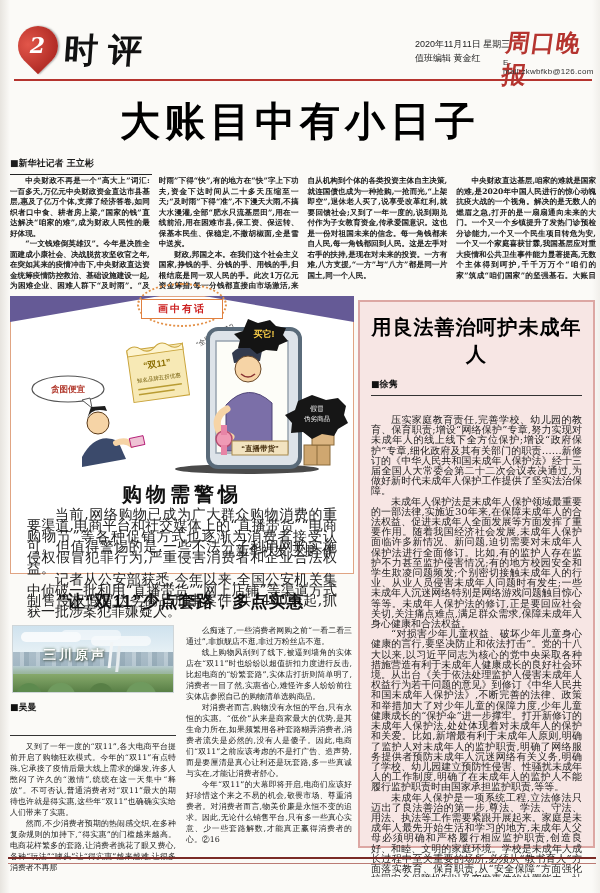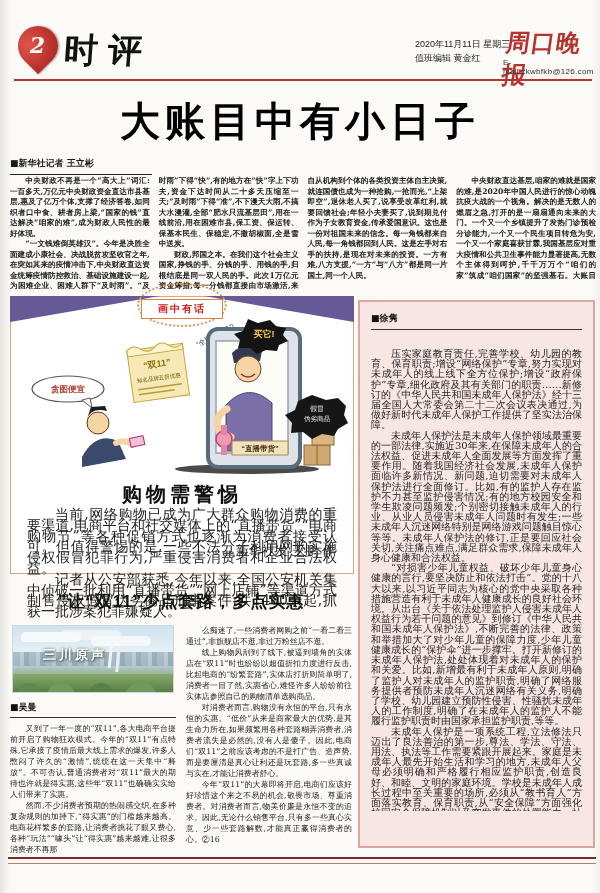--- a/index.html
+++ b/index.html
@@ -41,21 +41,21 @@
   .bottom-title{text-align:center;font:bold 17px "Liberation Sans",sans-serif;letter-spacing:1px;color:#111;margin:6px 0 12px;}
   .bottom-cols{display:flex;gap:10px;}
   .bcol{width:166px;font-size:7.9px;line-height:11px;text-align:justify;color:#222;}
   .bcol p{margin:0;text-indent:2em;}
   .photo{position:relative;width:160px;height:66px;border:1px solid #cfd6d9;margin:0 0 8px 2px;overflow:hidden;background:linear-gradient(#cfe2ee 0%,#e9f2f6 45%,#b9cdd4 60%,#9db8a4 70%,#6f9a5e 100%);}
   .photo .cloud{position:absolute;left:8px;top:6px;width:60px;height:10px;background:#fff;border-radius:10px;opacity:.8;box-shadow:70px 4px 0 #ffffffcc,40px -2px 0 #ffffffaa;}
   .photo .skyline{position:absolute;left:0;top:26px;width:100%;height:14px;background:repeating-linear-gradient(90deg,#9fb3c0 0 7px,#b6c6d0 7px 11px,#8ea4b2 11px 16px);opacity:.85;}
   .photo .tower{position:absolute;left:96px;top:16px;width:3px;height:26px;background:#f2f5f6;transform:skewX(-6deg);box-shadow:8px 4px 0 #e7ecee;}
   .photo .trees{position:absolute;left:0;bottom:0;width:100%;height:18px;background:radial-gradient(circle at 10% 120%,#5d8a4e 0 12px,transparent 13px),radial-gradient(circle at 30% 130%,#6f9a5e 0 14px,transparent 15px),radial-gradient(circle at 55% 120%,#587f46 0 12px,transparent 13px),radial-gradient(circle at 80% 130%,#6f9a5e 0 15px,transparent 16px),linear-gradient(#87a96b,#587f46);}
   .photo-label{position:absolute;left:30px;top:20px;color:#fff;font:bold 13px "DejaVu Serif",serif;letter-spacing:3px;text-shadow:0 0 3px rgba(60,90,60,.9),1px 1px 2px rgba(0,0,0,.5);}
-  .bottom-byline{font:bold 9px "DejaVu Serif",serif;border-bottom:1.2px solid #333;padding-bottom:3px;margin:5px 0 5px;color:#111;}
+  .bottom-byline{font:bold 9px "DejaVu Serif",serif;border-bottom:1.2px solid #333;padding-bottom:21px;margin:5px 0 5px;color:#111;}
   .bottom-rule{position:absolute;left:8px;top:857px;width:588px;height:4px;border-top:2.5px solid #7b2b26;border-bottom:1.5px solid #bb7b74;}
   svg text{font-family:"Liberation Sans",sans-serif;}
 </style>
 </head>
 <body>
 
 <div id="page">
 
   <div class="pin">
       <span>2</span>
@@ -67,21 +67,21 @@
   </div>
   <div class="masthead">周口晚报</div>
   <div class="email">E-mail:zkwbfkb@126.com</div>
   <div class="header-rule"></div>
 
   <div class="headline">大账目中有小日子</div>
   <div class="lead-byline">■新华社记者 王立彬</div>
   <div class="lead-body">
       <p>中央财政不再是一个“高大上”词汇:一百多天,万亿元中央财政资金直达市县基层,惠及了亿万个体,支撑了经济答卷,如同织者口中食、耕者房上梁,“国家的钱”直达解决“咱家的难”,成为财政人民性的最好体现。</p>
       <p>“一文钱难倒英雄汉”。今年是决胜全面建成小康社会、决战脱贫攻坚收官之年,在突如其来的疫情冲击下,中央财政直达资金统筹疫情防控救治、基础设施建设一起,为困难企业、困难人群下“及时雨”。“及时雨”下得“快”,有的地方在“快”字上下功夫,资金下达时间从二十多天压缩至一天;“及时雨”下得“准”,不下漫天大雨,不搞大水漫灌,全部“肥水只流基层田”,用在一线前沿,用在困难市县,保工资、保运转、保基本民生、保稳定,不撒胡椒面,全是雪中送炭。</p>
-      <p>财政,邦国之本。在我们这个社会主义国家,挣钱的手、分钱的手、用钱的手,归根结底是同一双人民的手。此次1万亿元资金筹措,每一分钱都直接由市场激活,来自从机构到个体的各类投资主体自主决策,就连国债也成为一种抢购,一抢而光,“上架即空”,退休老人买了,说享受改革红利,就要回馈社会;年轻小夫妻买了,说到期兑付作为子女教育资金,传承爱国意识。这也是一份对祖国未来的信念。每一角钱都来自人民,每一角钱都回到人民。这是左手对右手的扶持,是现在对未来的投资。一方有难,八方支援,“一方”与“八方”都是同一片国土,同一个人民。</p>
+      <p>财政,邦国之本。在我们这个社会主义国家,挣钱的手、分钱的手、用钱的手,归根结底是同一双人民的手。此次1万亿元资金筹措,每一分钱都直接由市场激活,来自从机构到个体的各类投资主体自主决策,就连国债也成为一种抢购,一抢而光,“上架即空”,退休老人买了,说享受改革红利,就要回馈社会;又到了一年一度的,说到期兑付作为子女教育资金,传承爱国意识。这也是一份对祖国未来的信念。每一角钱都来自人民,每一角钱都回到人民。这是左手对右手的扶持,是现在对未来的投资。一方有难,八方支援,“一方”与“八方”都是同一片国土,同一个人民。</p>
       <p>中央财政直达基层,咱家的难就是国家的难,是2020年中国人民进行的惊心动魄抗疫大战的一个视角。解决的是无数人的燃眉之急,打开的是一扇扇通向未来的大门。一个又一个乡镇提升了发热门诊预检分诊能力,一个又一个民生项目转危为安,一个又一个家庭喜获甘霖,我国基层应对重大疫情和公共卫生事件能力显著提高,无数个主体得到呵护,千千万万个“咱们的家”筑成“咱们国家”的坚强基石。大账目中有小日子,是2020年驶向未来的真金白银的保证。</p>
 
   </div>
 
   <div class="cartoon-box">
     <div class="corner left"></div>
     <div class="corner right"></div>
     <div class="tab-arc"></div>
     <div class="cartoon-tab">画中有话</div>
 
@@ -155,20 +155,21 @@
 
     <div class="cartoon-title">购物需警惕</div>
     <div class="cartoon-caption">
         <p>当前,网络购物已成为广大群众购物消费的重要渠道,电商平台和社交媒体上的“直播带货”“电商购物节”等各种促销方式也逐渐为消费者接受认可。但值得警惕的是,一些不法分子利用网购实施侵权假冒犯罪行为,严重侵害消费者和企业合法权益。</p>
         <p>记者从公安部获悉,今年以来,全国公安机关集中侦破一批利用“直播带货”“网上店铺”等渠道方式制售侵权假冒伪劣商品刑事案件,共1400余起,抓获一批涉案犯罪嫌疑人。</p>
       </div>
     <div class="cartoon-credit">新华社发 王鹏 作</div>
   </div>
 
   <div class="pink-panel">
+    <div class="pink-title">用良法善治呵护未成年人</div>
     <div class="pink-byline">■徐隽</div>
     <div class="pink-body">
         <p>压实家庭教育责任,完善学校、幼儿园的教育、保育职责;增设“网络保护”专章,努力实现对未成年人的线上线下全方位保护;增设“政府保护”专章,细化政府及其有关部门的职责……新修订的《中华人民共和国未成年人保护法》经十三届全国人大常委会第二十二次会议表决通过,为做好新时代未成年人保护工作提供了坚实法治保障。</p>
         <p>未成年人保护法是未成年人保护领域最重要的一部法律,实施近30年来,在保障未成年人的合法权益、促进未成年人全面发展等方面发挥了重要作用。随着我国经济社会发展,未成年人保护面临许多新情况、新问题,迫切需要对未成年人保护法进行全面修订。比如,有的监护人存在监护不力甚至监护侵害情况;有的地方校园安全和学生欺凌问题频发;个别密切接触未成年人的行业、从业人员侵害未成年人问题时有发生;一些未成年人沉迷网络特别是网络游戏问题触目惊心等等。未成年人保护法的修订,正是要回应社会关切,关注痛点难点,满足群众需求,保障未成年人身心健康和合法权益。</p>
         <p>“对损害少年儿童权益、破坏少年儿童身心健康的言行,要坚决防止和依法打击”。党的十八大以来,以习近平同志为核心的党中央采取各种措施营造有利于未成年人健康成长的良好社会环境。从出台《关于依法处理监护人侵害未成年人权益行为若干问题的意见》到修订《中华人民共和国未成年人保护法》,不断完善的法律、政策和举措加大了对少年儿童的保障力度,少年儿童健康成长的“保护伞”进一步撑牢。打开新修订的未成年人保护法,处处体现着对未成年人的保护和关爱。比如,新增最有利于未成年人原则,明确了监护人对未成年人的监护职责,明确了网络服务提供者预防未成年人沉迷网络有关义务,明确了学校、幼儿园建立预防性侵害、性骚扰未成年人的工作制度,明确了在未成年人的监护人不能履行监护职责时由国家承担监护职责,等等。</p>
         <p>未成年人保护是一项系统工程,立法修法只迈出了良法善治的第一步,尊法、学法、守法、用法、执法等工作需要紧跟开展起来。家庭是未成年人最先开始生活和学习的地方,未成年人父母必须明确和严格履行相应监护职责,创造良好、和睦、文明的家庭环境。学校是未成年人成长过程中至关重要的场所,必须从“教书育人”方面落实教育、保育职责,从“安全保障”方面强化校园安全保障机制以及突发事件的处置能力。社会环境是未成年人成长的大背景大环境,全社会都应当形成关心、爱护未成年人的良好风尚,保障未成年人在网络空间的合法权益。各级人民政府及有关部门在未成年人保护工作中承担着法定职责,必须落实好保障未成年人受教育权利、保障校园安全、完善家庭教育指导服务等方面职责。公检法机关也需要明确专门机构或者指定专门人员,负责办理涉及未成年人案件。</p>
         <p>青少年是祖国的花朵,是民族的未来。以未成年人保护法修订为契机,加强对未成年人保护的法治宣传教育,增强未成年人的法治意识和自我保护意识,这部充满智慧和关怀的法律一定能守护好民族的未来,为培养担当民族复兴大任的时代新人贡献力量。</p>
 
     </div>
   </div>

